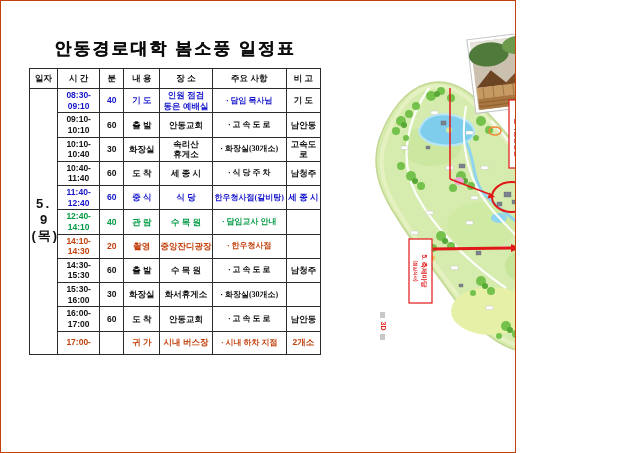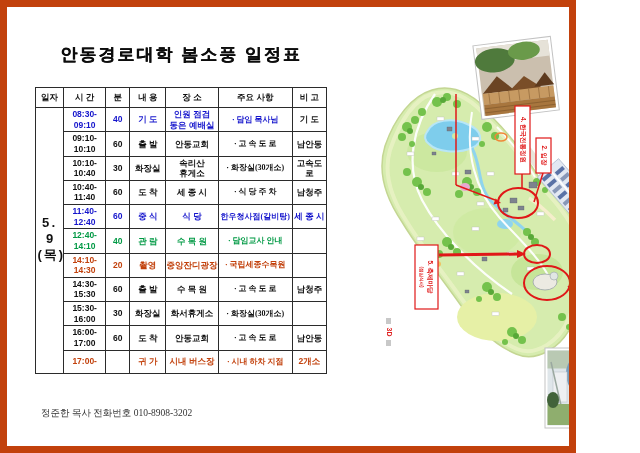--- a/index.html
+++ b/index.html
@@ -1,21 +1,21 @@
 <!DOCTYPE html>
 <html><head>
 <meta charset="utf-8">
 <style>
   html,body{margin:0;padding:0;background:#fff;}
-  .page{position:relative;width:576px;height:453px;background:#fff;border:7px solid #c2410c;
+  .page{position:relative;width:516px;height:453px;background:#fff;border:1px solid #c2410c;
         box-sizing:border-box;overflow:hidden;font-family:"Liberation Sans",sans-serif;}
   .title{position:absolute;left:24px;top:36px;width:300px;text-align:center;
          font-size:17px;font-weight:bold;letter-spacing:2px;color:#0c0c0c;
          text-shadow:0.6px 0 #0c0c0c;}
-  table.sched{position:absolute;left:28px;top:80px;width:292px;border-collapse:collapse;
+  table.sched{position:absolute;left:28px;top:67px;width:292px;border-collapse:collapse;
          table-layout:fixed;}
   .sched th,.sched td{border:1px solid #2b2b2b;text-align:center;vertical-align:middle;
          font-weight:bold;font-size:8.5px;line-height:1.25;padding:1px 0;
          white-space:pre-line;overflow:hidden;}
   .sched th{height:17px;color:#111;}
   .sched td{height:20px;}
   .sched td.detail{font-size:8px;font-family:Liberation Serif, serif;}
   .sched td.date-cell{font-size:13px;font-family:Liberation Mono, monospace;}
   .c-black{color:#111;}
   .c-blue{color:#1414cc;}
@@ -113,21 +113,21 @@
           <td>수 목 원</td>
           <td class="detail">· 담임교사 안내</td>
           <td></td>
         </tr>
         <tr class="c-red">
           <td>14:10-
 14:30</td>
           <td>20</td>
           <td>촬영</td>
           <td>중앙잔디광장</td>
-          <td class="detail">· 국립세종수목원</td>
+          <td class="detail">· 한우청사점</td>
           <td></td>
         </tr>
         <tr class="c-black">
           <td>14:30-
 15:30</td>
           <td>60</td>
           <td>출 발</td>
           <td>수 목 원</td>
           <td class="detail">· 고  속  도  로</td>
           <td>남청주</td>
@@ -155,21 +155,20 @@
           <td></td>
           <td>귀 가</td>
           <td>시내 버스장</td>
           <td class="detail">· 시내  하차  지점</td>
           <td>2개소</td>
         </tr>
       </tbody>
   </table>
 
   <div class="contacts">
-    <div>정준한 목사 전화번호 010-8908-3202</div>
   </div>
 
   <svg style="position:absolute;left:370px;top:25px;" width="270" height="420" viewBox="0 0 270 420">
 
     <path d="M150,118 C175,150 196,185 206,228 C212,258 210,290 205,318" fill="none" stroke="#e9e5da" stroke-width="9"></path>
 
     <path d="M55,58 C80,50 104,68 115,85 C140,110 152,130 165,150 C180,165 199,185 205,205
          C214,235 206,265 196,290 C186,315 160,331 139,322 C115,312 95,290 80,268
          C60,240 40,215 25,190 C8,165 0,140 8,114 C18,85 35,64 55,58 Z" fill="#d6ecae" stroke="#c4d693" stroke-width="1.5"></path>
     <path d="M55,62 C78,55 100,71 111,88 C136,112 149,132 162,152 C176,167 194,187 200,206

